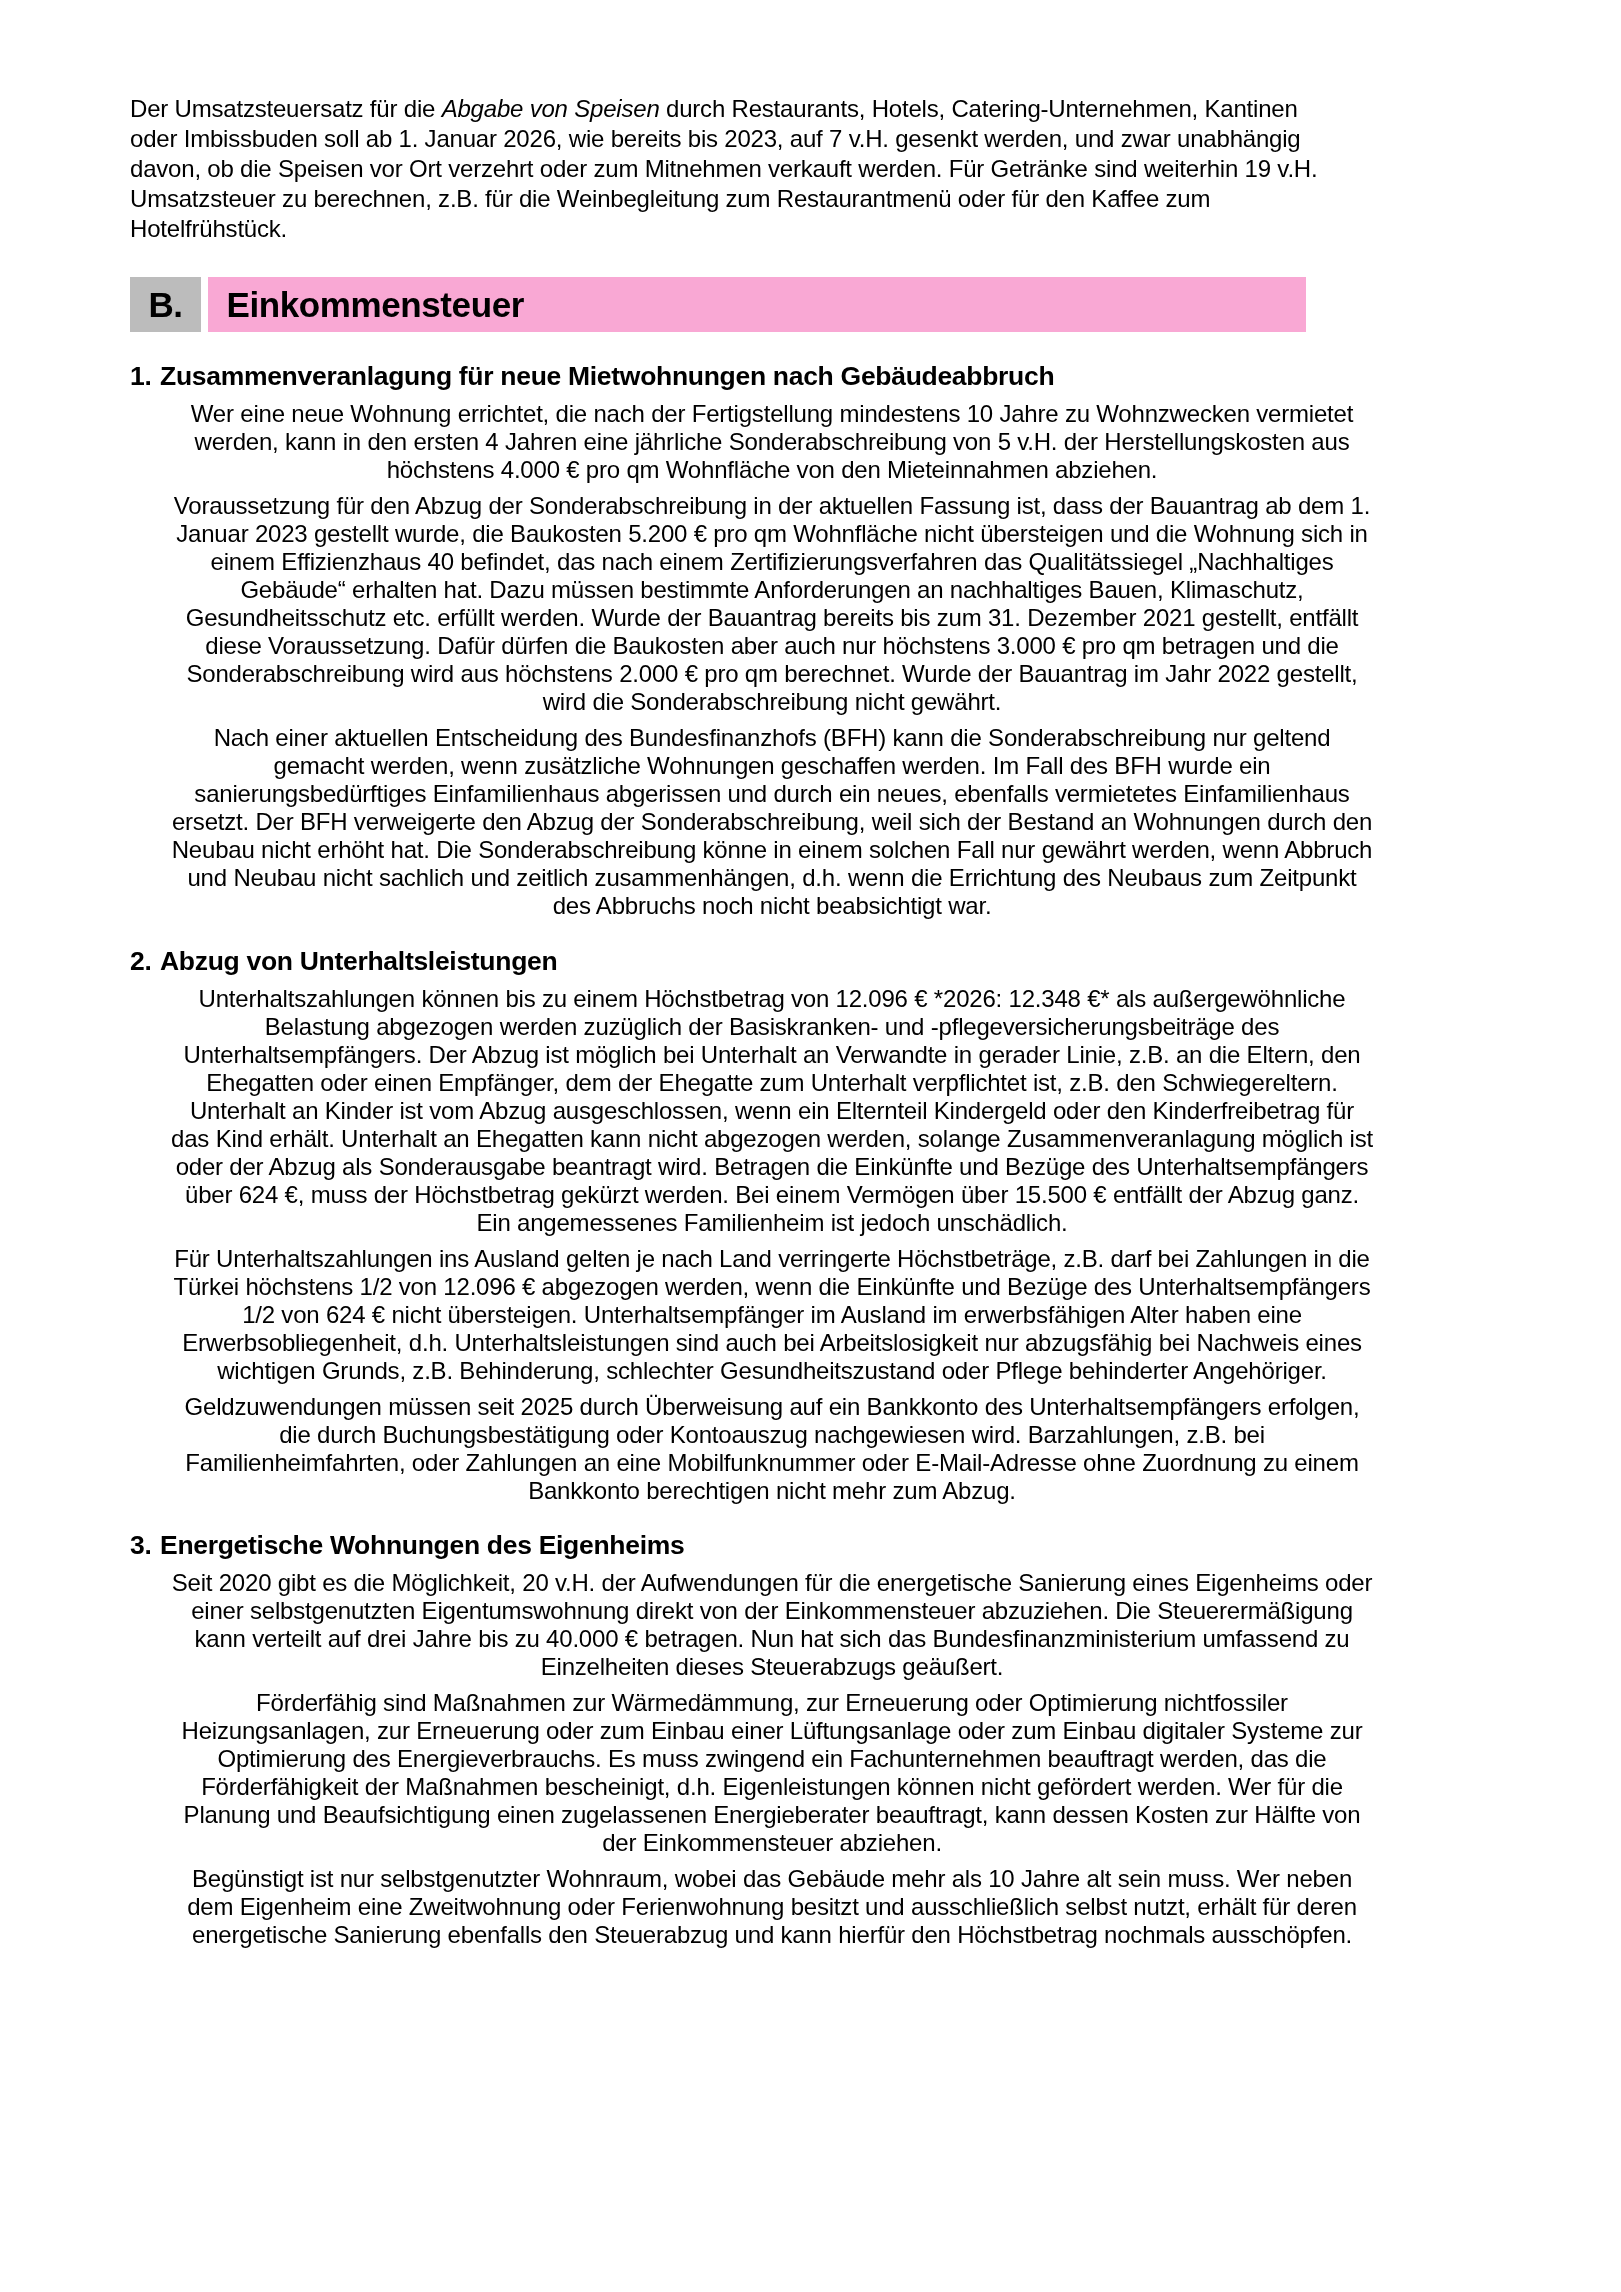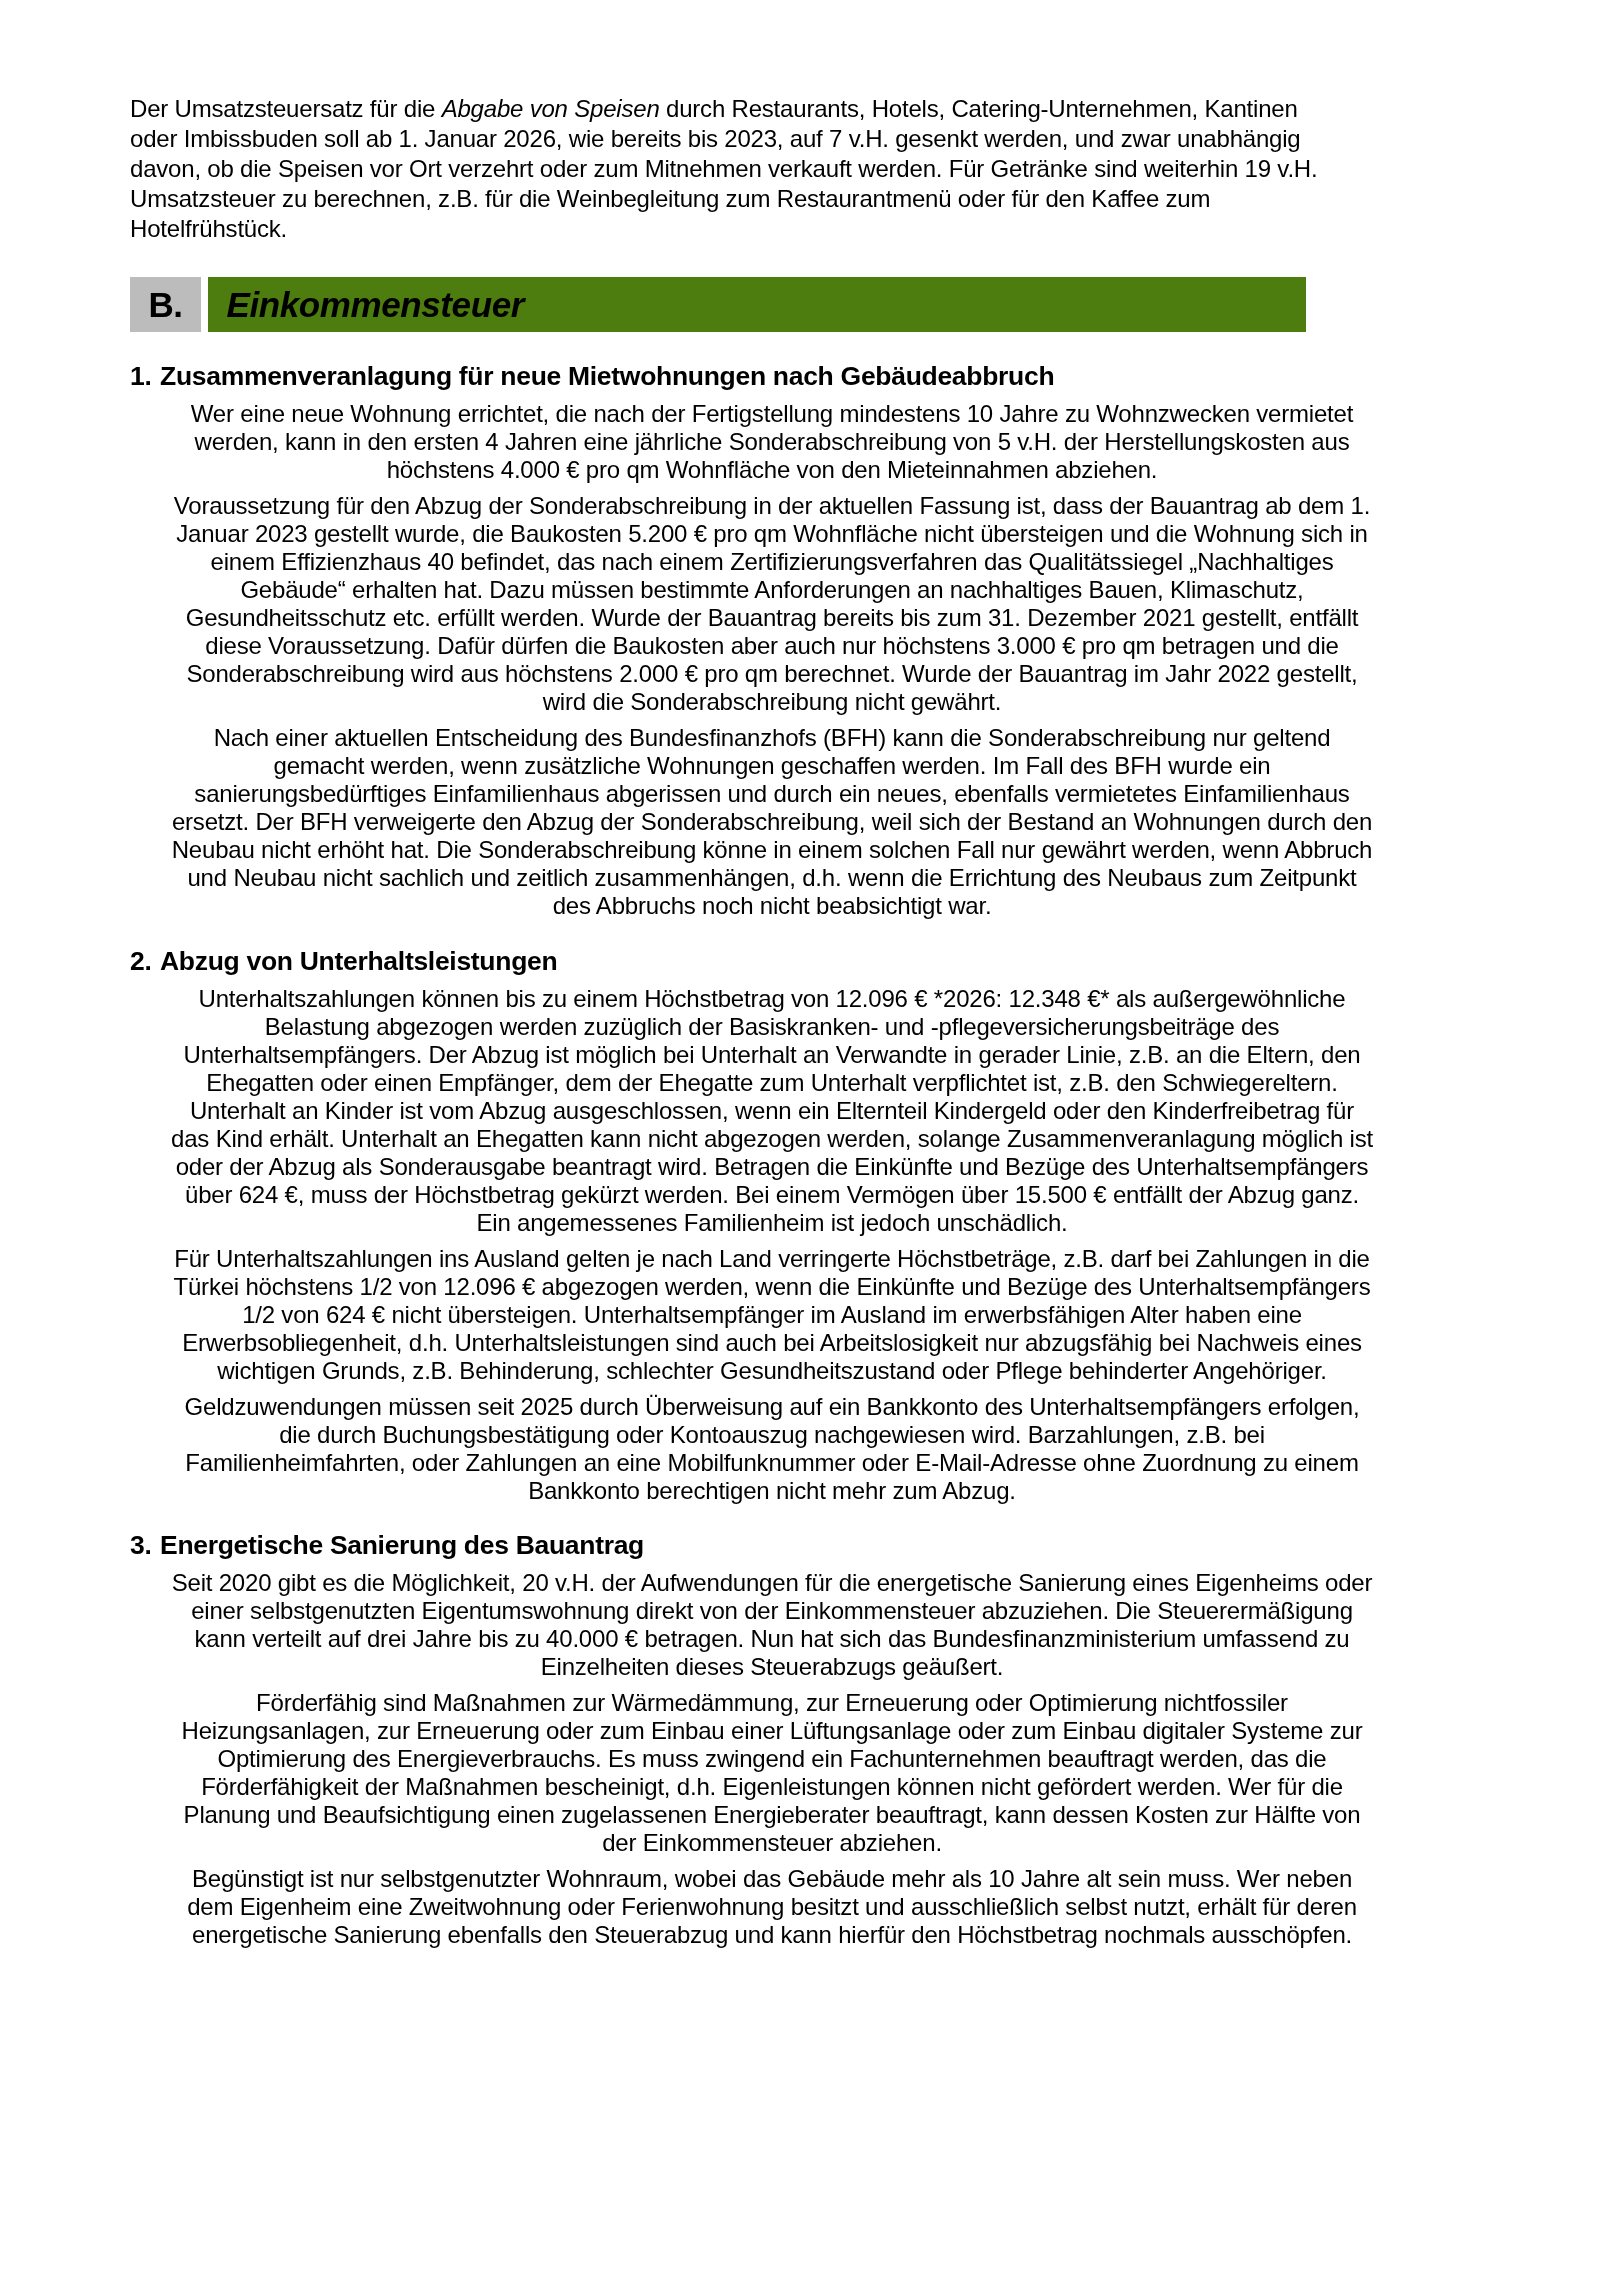--- a/index.html
+++ b/index.html
@@ -60,30 +60,29 @@
     font-size: 35px;
     font-weight: bold;
     letter-spacing: -0.5px;
     box-sizing: border-box;
   }
   .section-band-gap {
     width: 6.9px;
     background: #ffffff;
   }
   .section-band-title {
-    background: #4d7c0f;
+    background: #f9a8d4;
     flex: 1;
     display: flex;
     align-items: center;
     padding-left: 18.6px;
     font-size: 35px;
     font-weight: bold;
     letter-spacing: -0.4px;
     box-sizing: border-box;
-    font-style: italic;
   }
 
   
   .item {
     margin-bottom: 25.5px;
   }
   .item:last-child { margin-bottom: 0; }
 
   .item-heading {
     display: flex;
@@ -147,21 +146,21 @@
           </div>
           <div class="item-body">
             <p class="para">Unterhaltszahlungen können bis zu einem Höchstbetrag von 12.096 € *2026: 12.348 €* als außergewöhnliche Belastung abgezogen werden zuzüglich der Basiskranken- und -pflegeversicherungsbeiträge des Unterhaltsempfängers. Der Abzug ist möglich bei Unterhalt an Verwandte in gerader Linie, z.B. an die Eltern, den Ehegatten oder einen Empfänger, dem der Ehegatte zum Unterhalt verpflichtet ist, z.B. den Schwiegereltern. Unterhalt an Kinder ist vom Abzug ausgeschlossen, wenn ein Elternteil Kindergeld oder den Kinderfreibetrag für das Kind erhält. Unterhalt an Ehegatten kann nicht abgezogen werden, solange Zusammenveranlagung möglich ist oder der Abzug als Sonderausgabe beantragt wird. Betragen die Einkünfte und Bezüge des Unterhaltsempfängers über 624 €, muss der Höchstbetrag gekürzt werden. Bei einem Vermögen über 15.500 € entfällt der Abzug ganz. Ein angemessenes Familienheim ist jedoch unschädlich.</p>
             <p class="para">Für Unterhaltszahlungen ins Ausland gelten je nach Land verringerte Höchstbeträge, z.B. darf bei Zahlungen in die Türkei höchstens 1/2 von 12.096 € abgezogen werden, wenn die Einkünfte und Bezüge des Unterhaltsempfängers 1/2 von 624 € nicht übersteigen. Unterhaltsempfänger im Ausland im erwerbsfähigen Alter haben eine Erwerbsobliegenheit, d.h. Unterhaltsleistungen sind auch bei Arbeitslosigkeit nur abzugsfähig bei Nachweis eines wichtigen Grunds, z.B. Behinderung, schlechter Gesundheitszustand oder Pflege behinderter Angehöriger.</p>
             <p class="para">Geldzuwendungen müssen seit 2025 durch Überweisung auf ein Bankkonto des Unterhaltsempfängers erfolgen, die durch Buchungsbestätigung oder Kontoauszug nachgewiesen wird. Barzahlungen, z.B. bei Familienheimfahrten, oder Zahlungen an eine Mobilfunknummer oder E-Mail-Adresse ohne Zuordnung zu einem Bankkonto berechtigen nicht mehr zum Abzug.</p>
           </div>
         </div>
         <div class="item">
           <div class="item-heading">
             <span class="item-num">3.</span>
-            <span class="item-title">Energetische Sanierung des Bauantrag</span>
+            <span class="item-title">Energetische Wohnungen des Eigenheims</span>
           </div>
           <div class="item-body">
             <p class="para">Seit 2020 gibt es die Möglichkeit, 20 v.H. der Aufwendungen für die energetische Sanierung eines Eigenheims oder einer selbstgenutzten Eigentumswohnung direkt von der Einkommensteuer abzuziehen. Die Steuerermäßigung kann verteilt auf drei Jahre bis zu 40.000 € betragen. Nun hat sich das Bundesfinanzministerium umfassend zu Einzelheiten dieses Steuerabzugs geäußert.</p>
             <p class="para">Förderfähig sind Maßnahmen zur Wärmedämmung, zur Erneuerung oder Optimierung nichtfossiler Heizungsanlagen, zur Erneuerung oder zum Einbau einer Lüftungsanlage oder zum Einbau digitaler Systeme zur Optimierung des Energieverbrauchs. Es muss zwingend ein Fachunternehmen beauftragt werden, das die Förderfähigkeit der Maßnahmen bescheinigt, d.h. Eigenleistungen können nicht gefördert werden. Wer für die Planung und Beaufsichtigung einen zugelassenen Energieberater beauftragt, kann dessen Kosten zur Hälfte von der Einkommensteuer abziehen.</p>
             <p class="para">Begünstigt ist nur selbstgenutzter Wohnraum, wobei das Gebäude mehr als 10 Jahre alt sein muss. Wer neben dem Eigenheim eine Zweitwohnung oder Ferienwohnung besitzt und ausschließlich selbst nutzt, erhält für deren energetische Sanierung ebenfalls den Steuerabzug und kann hierfür den Höchstbetrag nochmals ausschöpfen.</p>
           </div>
         </div>
       </div>
 
   </div>

